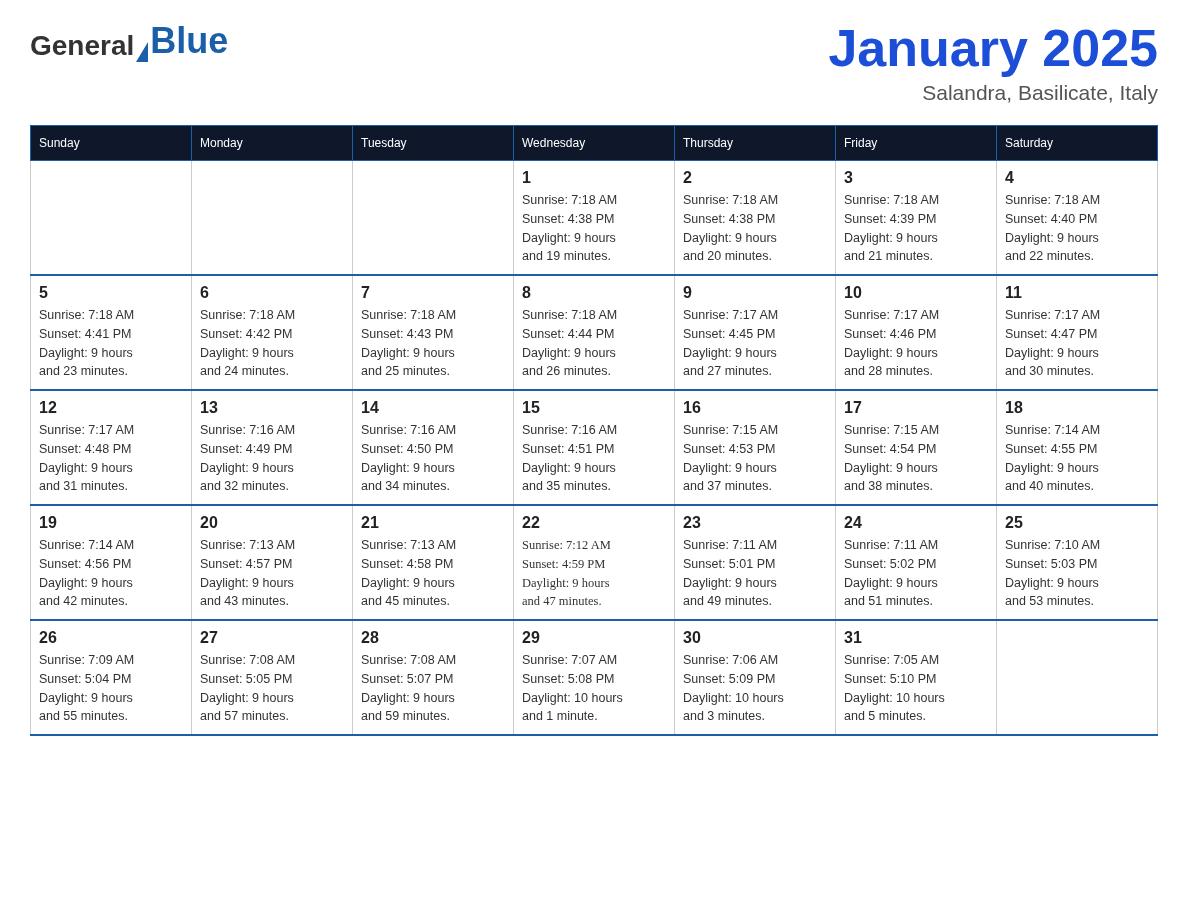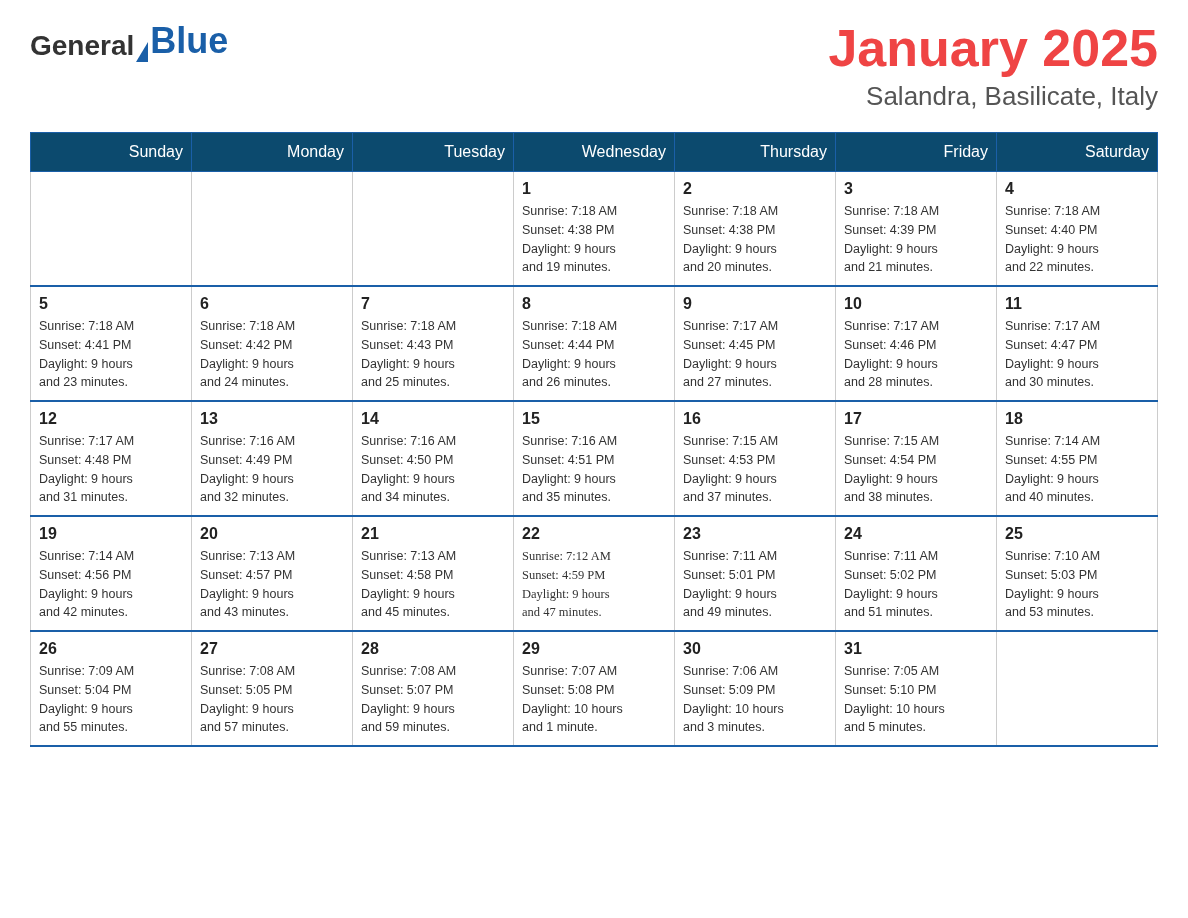--- a/index.html
+++ b/index.html
@@ -41,39 +41,39 @@
       color: #1a5fa8;
       font-size: 36px;
       font-weight: bold;
     }
     .title-section {
       text-align: right;
     }
     .month-title {
       font-size: 52px;
       font-weight: bold;
-      color: #ef4444;
+      color: #1d4ed8;
       line-height: 1.1;
     }
     .location {
-      font-size: 26px;
+      font-size: 21px;
       color: #555;
       margin-top: 4px;
     }
     .calendar {
       width: 100%;
       border-collapse: collapse;
       border: 1px solid #aaa;
     }
     .calendar thead tr th {
-      background-color: #0c4a6e;
+      background-color: #0f172a;
       color: #fff;
-      font-size: 16px;
+      font-size: 12px;
       padding: 10px 8px;
-      text-align: right;
+      text-align: left;
       border: 1px solid #1a5fa8;
       font-weight: normal;
     }
     .calendar tbody tr td {
       vertical-align: top;
       border: 1px solid #ccc;
       padding: 8px;
       width: calc(100% / 7);
       min-height: 110px;
     }

